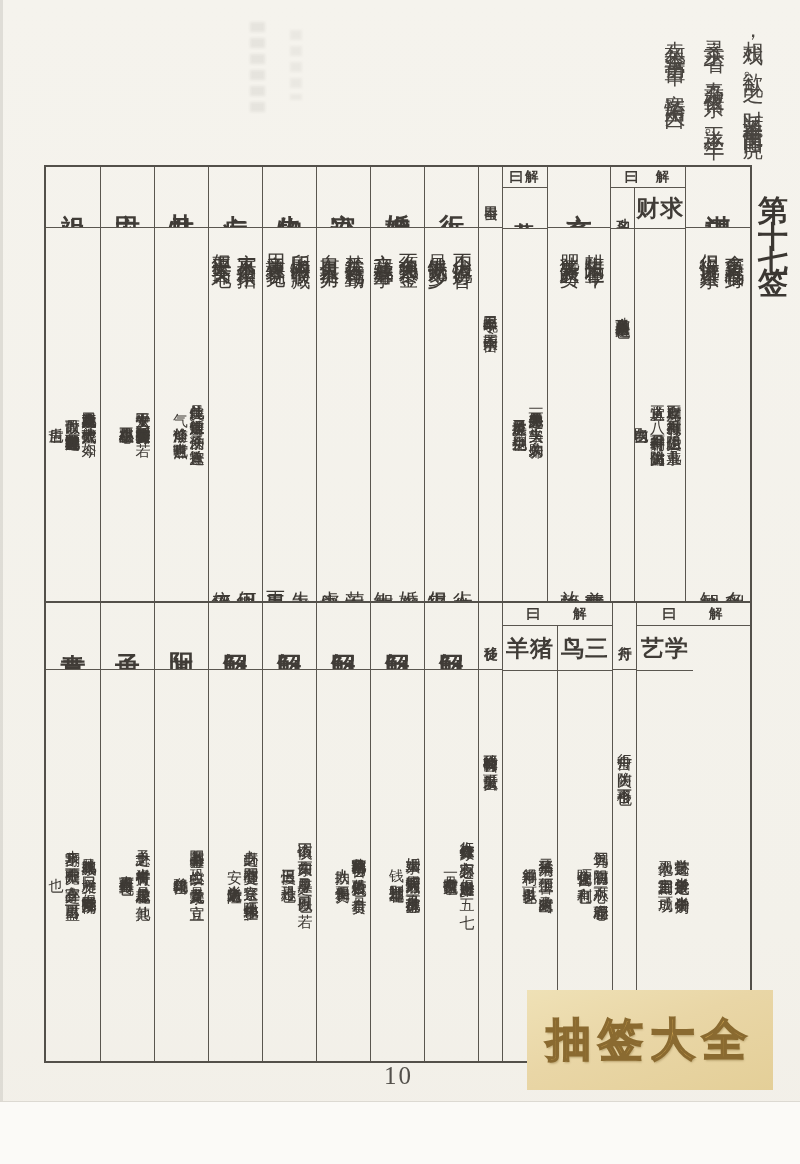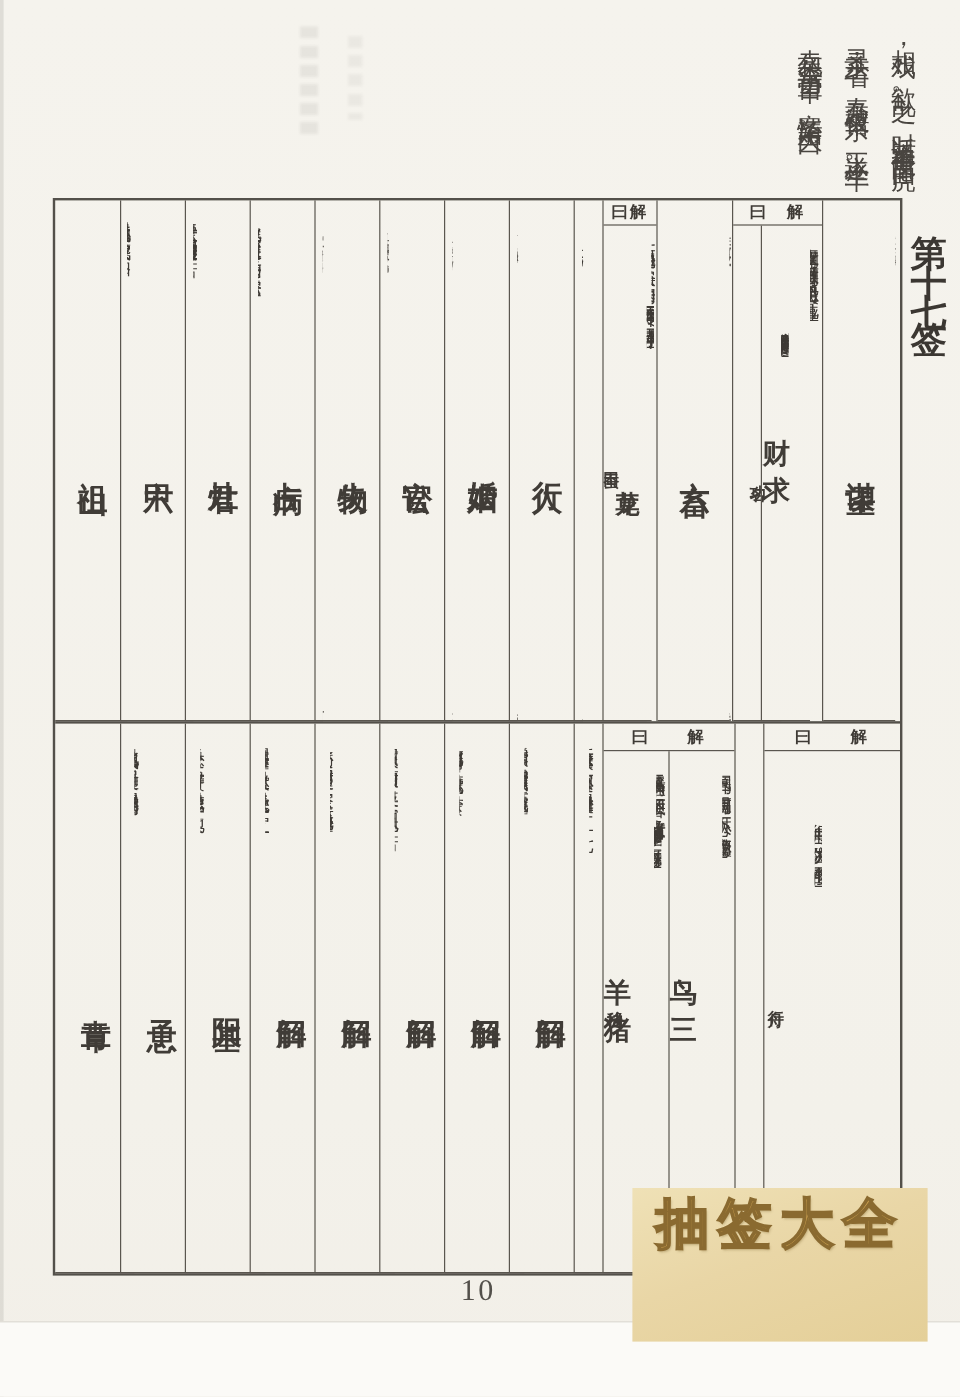--- a/index.html
+++ b/index.html
@@ -19,21 +19,21 @@
 
   
   .sheet{position:absolute;left:44px;top:165px;width:704px;border:2px solid #53504a;}
   .tb{display:flex;width:100%;}
   .t1{--hh:60px;--bh:20px;--sh:40px;height:434px;border-bottom:2px solid #53504a;}
   .t2{--hh:66px;--bh:22px;--sh:44px;height:458px;}
   .tb>*{box-sizing:border-box;flex:0 0 auto;}
   .tb>*+*{border-left:1.5px solid #5a564f;}
   .tb>:last-child{flex:1 1 auto;}
 
-  .cell{display:flex;min-width:0;}
+  .cell{display:flex;flex-direction:column;min-width:0;text-align:center;}
   .hd{flex:0 0 var(--hh);border-bottom:1.5px solid #5a564f;display:flex;
       align-items:center;justify-content:center;font-size:25px;font-weight:600;
       letter-spacing:3px;color:#403c37;overflow:hidden;}
   .hd-sub{font-size:20px;letter-spacing:1px;}
   .hd-nar{font-size:13.5px;letter-spacing:1px;}
   .hd-horiz{font-size:23px;letter-spacing:1px;}
 
   .group{display:flex;flex-direction:column;}
   .band{flex:0 0 var(--bh);border-bottom:1.5px solid #5a564f;display:flex;
         align-items:center;justify-content:center;font-size:13.5px;font-weight:600;
@@ -49,23 +49,23 @@
   .tcol.pair{display:flex;justify-content:space-between;}
   .tcol.pair span{display:block;}
   .bd.small{font-size:15px;line-height:16.5px;letter-spacing:.5px;}
   .t1 .bd.small{letter-spacing:0;}
   .bd.narb{display:flex;justify-content:flex-start;align-items:center;
            padding-top:72px;font-size:15px;line-height:16px;letter-spacing:.5px;}
   .t1 .bd.narb{padding-top:76px;}
   .bd.narb .tcol{height:auto;}
 
   
-  .watermark{position:absolute;left:527px;top:990px;width:246px;height:128px;z-index:6;
+  .watermark{position:absolute;left:527px;top:990px;width:246px;height:100px;z-index:6;
              background:linear-gradient(160deg,#efe1b6 0%,#e9d6a6 45%,#e4cf98 100%);
-             display:flex;align-items:flex-start;justify-content:center;}
+             display:flex;align-items:center;justify-content:center;}
   .watermark span{font-size:45px;font-weight:700;letter-spacing:7px;color:#cda250;
                   -webkit-text-stroke:1.6px #8a6a30;
                   text-shadow:1px 2px 2px rgba(110,82,28,.35);}
 
   .pageno{position:absolute;left:384px;top:1062px;font-size:25px;color:#53504b;letter-spacing:2px;}
 
   
   .bottom-strip{position:absolute;left:0;top:1101px;width:800px;height:63px;
                 background:#fbfaf7;border-top:1px solid #dcd9d2;z-index:2;}
   .edge-left{position:absolute;left:0;top:0;width:3px;height:1164px;background:#c6c3bd;opacity:.45;}
@@ -325,20 +325,27 @@
         </div>
         <div class="cell" style="width: 24px;">
           <div class="hd v hd-nar">行舟</div>
           <div class="bd v narb">
             <div class="tcol">行舟中吉　防凶失　合移不可也</div>
           </div>
         </div>
         <div class="group" style="width: 111px;">
           <div class="band">曰　　解</div>
           <div class="subrow">
+            <div class="cell" style="width: 56px;">
+              <div class="hd hd-horiz">艺学</div>
+              <div class="bd v small">
+                <div class="tcol">学技艺之卦　肖羊者学之定成　肖牛者勿学为</div>
+                <div class="tcol">他人学习　宜刻苦用工　可成功</div>
+              </div>
+            </div>
           </div>
         </div>
       </div>
   </div>
 
   <div class="bottom-strip"></div>
 
   <div class="pageno">10</div>
 
   <div class="watermark">

